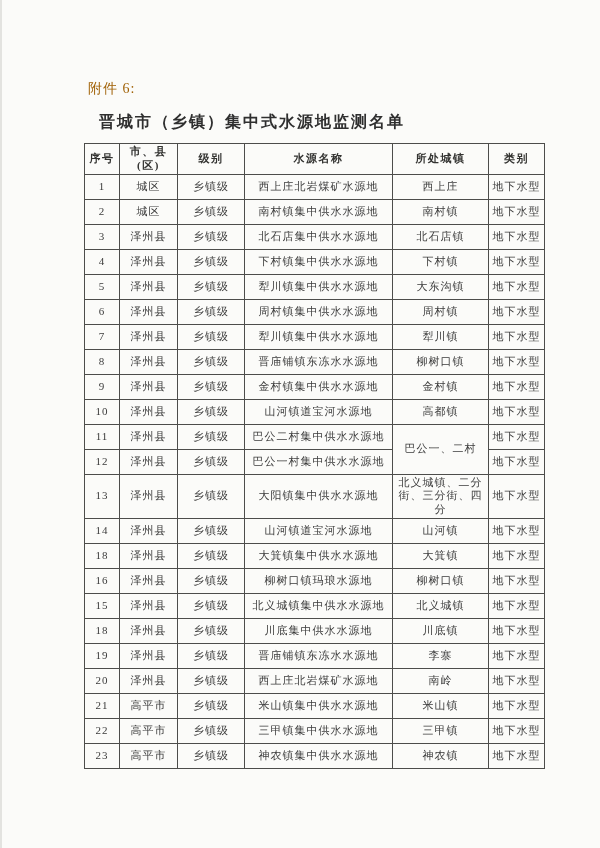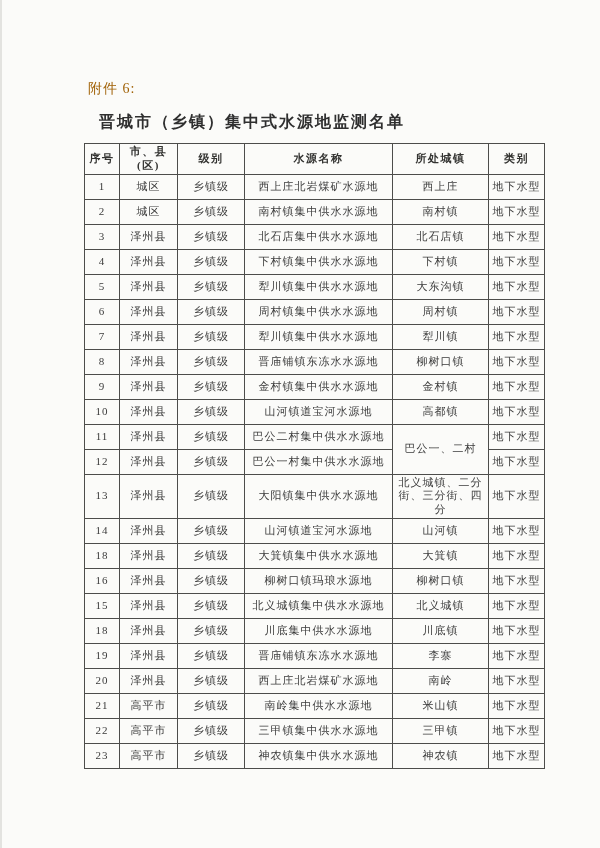--- a/index.html
+++ b/index.html
@@ -242,21 +242,21 @@
       <td>泽州县</td>
       <td>乡镇级</td>
       <td>西上庄北岩煤矿水源地</td>
       <td>南岭</td>
       <td>地下水型</td>
     </tr>
     <tr>
       <td>21</td>
       <td>高平市</td>
       <td>乡镇级</td>
-      <td>南岭集中供水水源地</td>
+      <td>米山镇集中供水水源地</td>
       <td>米山镇</td>
       <td>地下水型</td>
     </tr>
     <tr>
       <td>22</td>
       <td>高平市</td>
       <td>乡镇级</td>
       <td>三甲镇集中供水水源地</td>
       <td>三甲镇</td>
       <td>地下水型</td>

